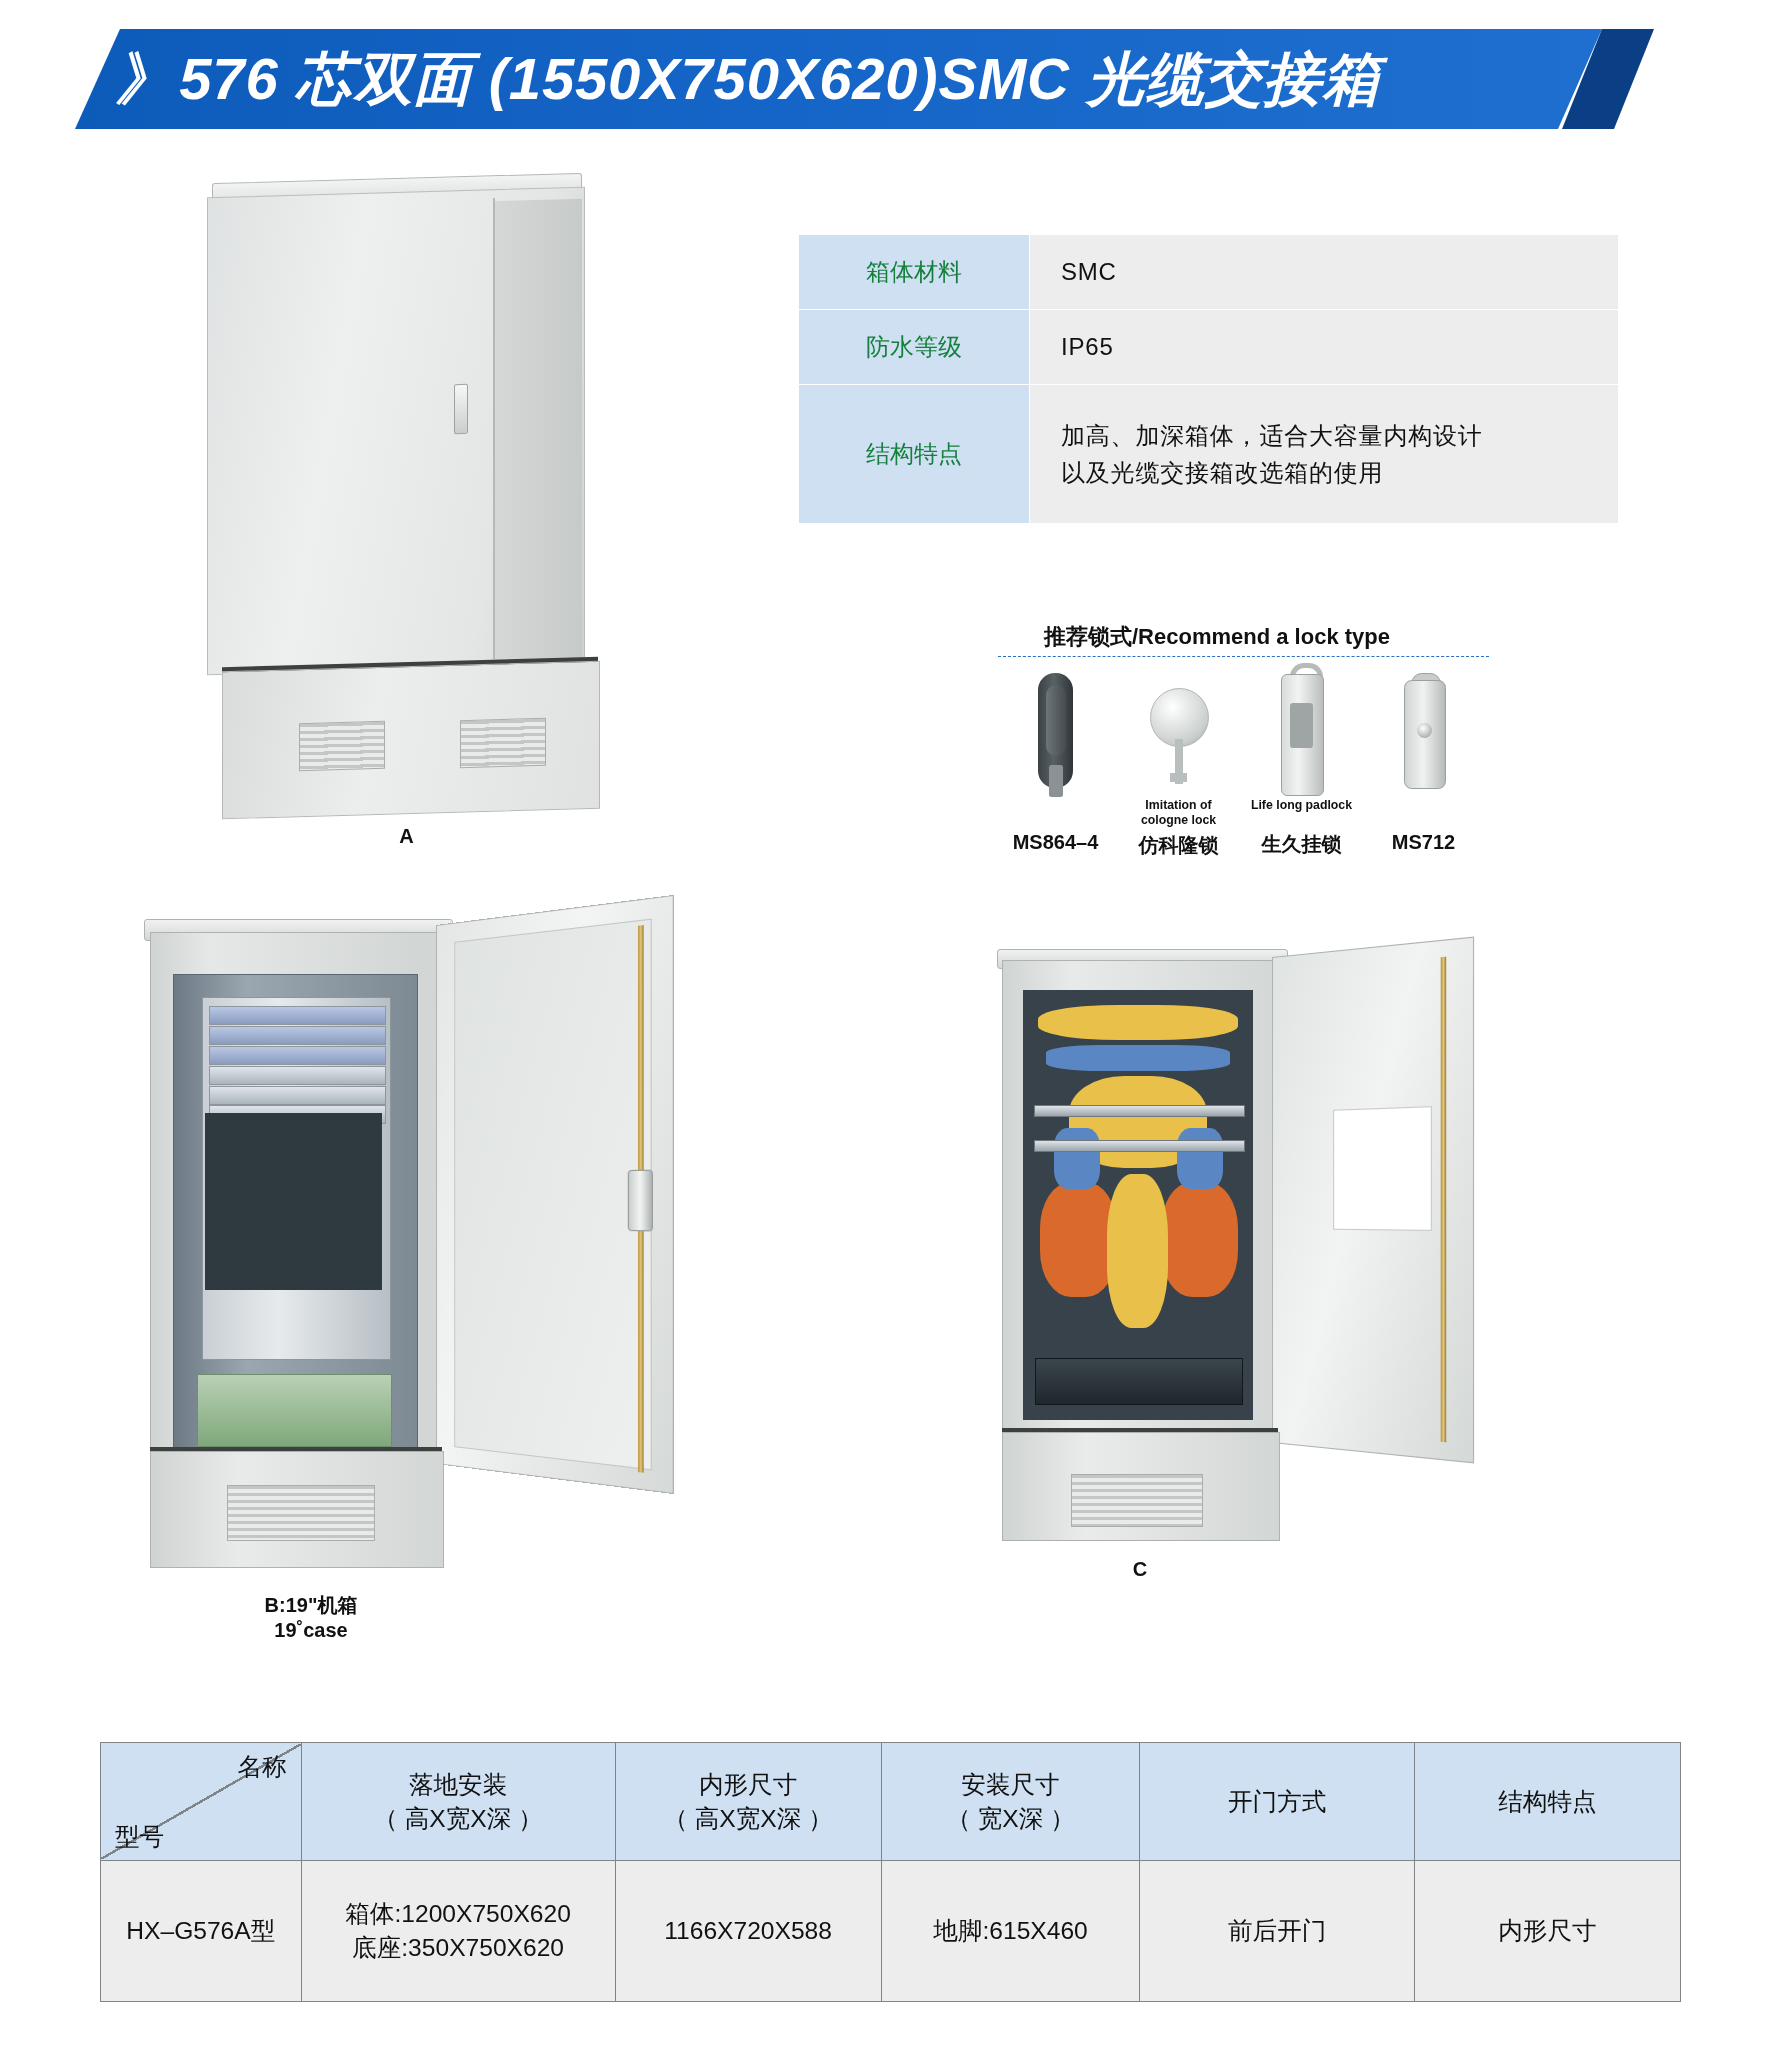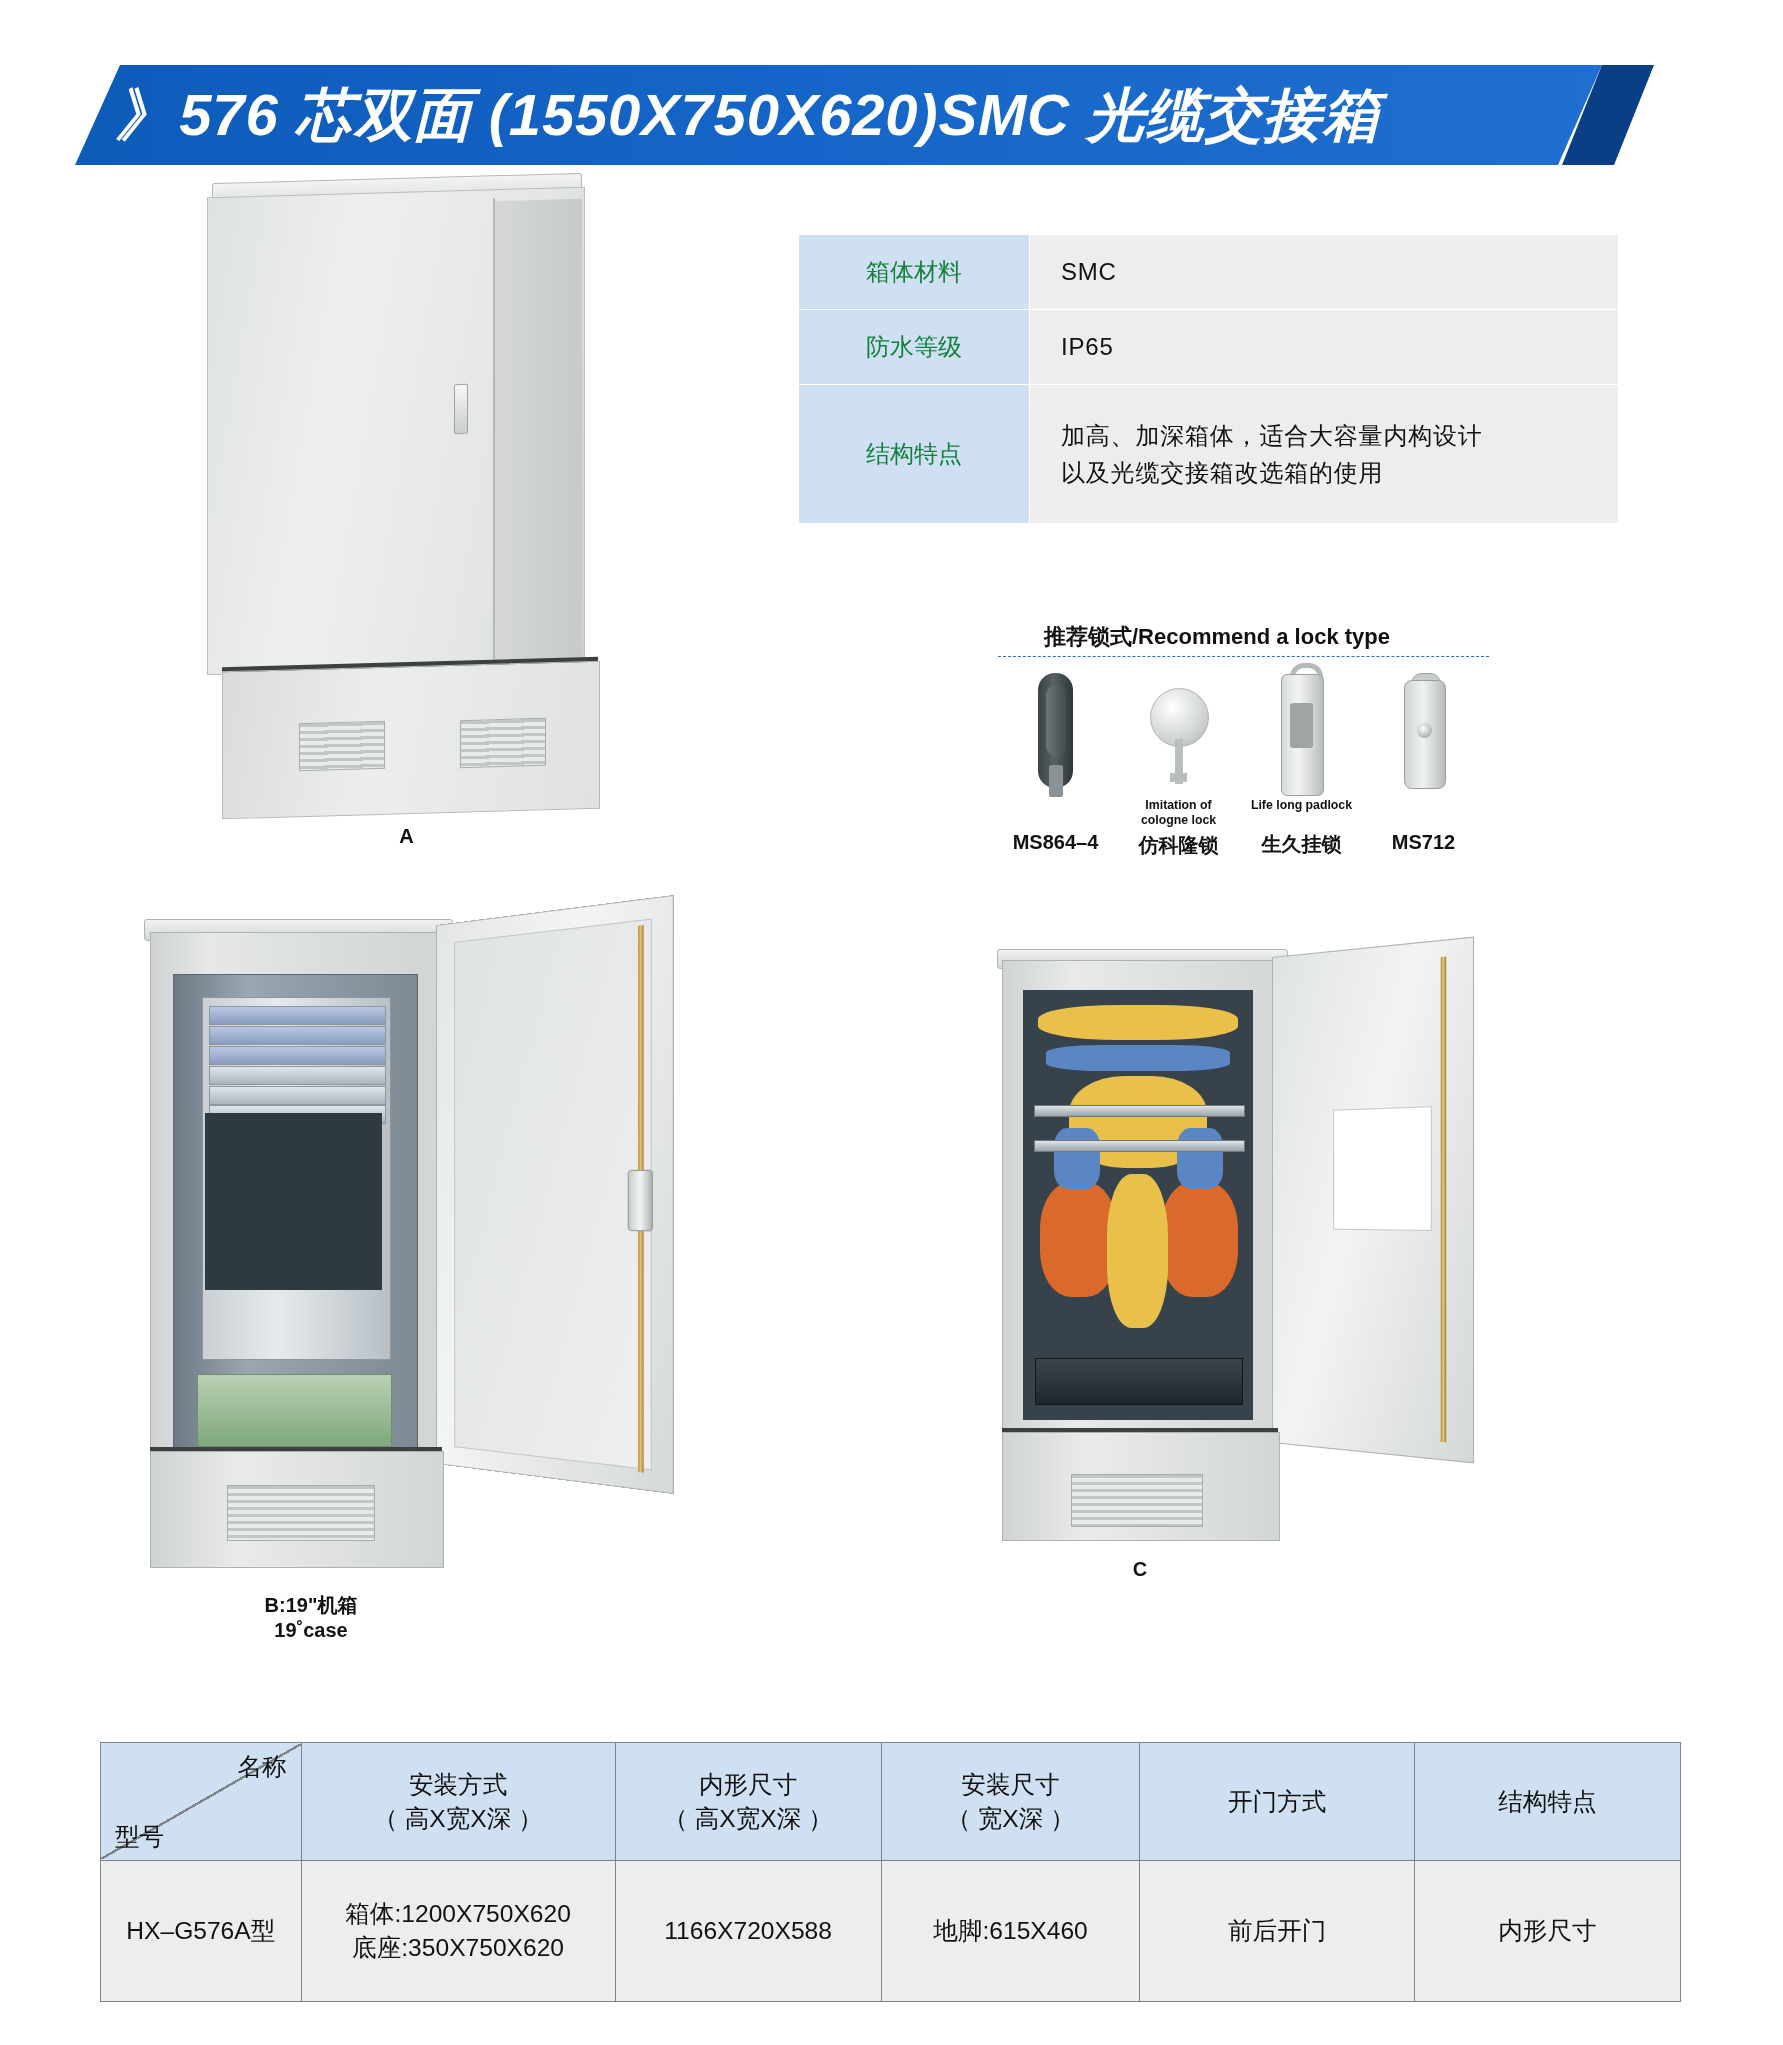--- a/index.html
+++ b/index.html
@@ -16,21 +16,20 @@
     overflow: hidden;
   }
 
   
   .header-banner {
     position: absolute;
     left: 0;
     top: 29px;
     width: 1518px;
     height: 100px;
-    margin-top: 36px;
   }
   .banner-bg {
     position: absolute;
     left: 75px;
     top: 0;
     width: 1527px;
     height: 100px;
     background: linear-gradient(90deg, #0d5bb9 0%, #1565c8 45%, #1f6fd0 100%);
     clip-path: polygon(45px 0, 1527px 0, 1483px 100px, 0 100px);
   }
@@ -635,21 +634,21 @@
   <thead>
     <tr>
       <th class="corner-cell" style="width:192px;">
         <div class="corner-inner">
           <div class="corner-diag"></div>
           <div class="corner-tr">名称</div>
           <div class="corner-bl">型号</div>
         </div>
       </th>
       <th class="two-line" style="width:299px;">
-        <span>安装方式</span>
+        <span>落地安装</span>
         <span>（ 高X宽X深 ）</span>
       </th>
       <th class="two-line" style="width:253px;">
         <span>内形尺寸</span>
         <span>（ 高X宽X深 ）</span>
       </th>
       <th class="two-line" style="width:246px;">
         <span>安装尺寸</span>
         <span>（ 宽X深 ）</span>
       </th>

